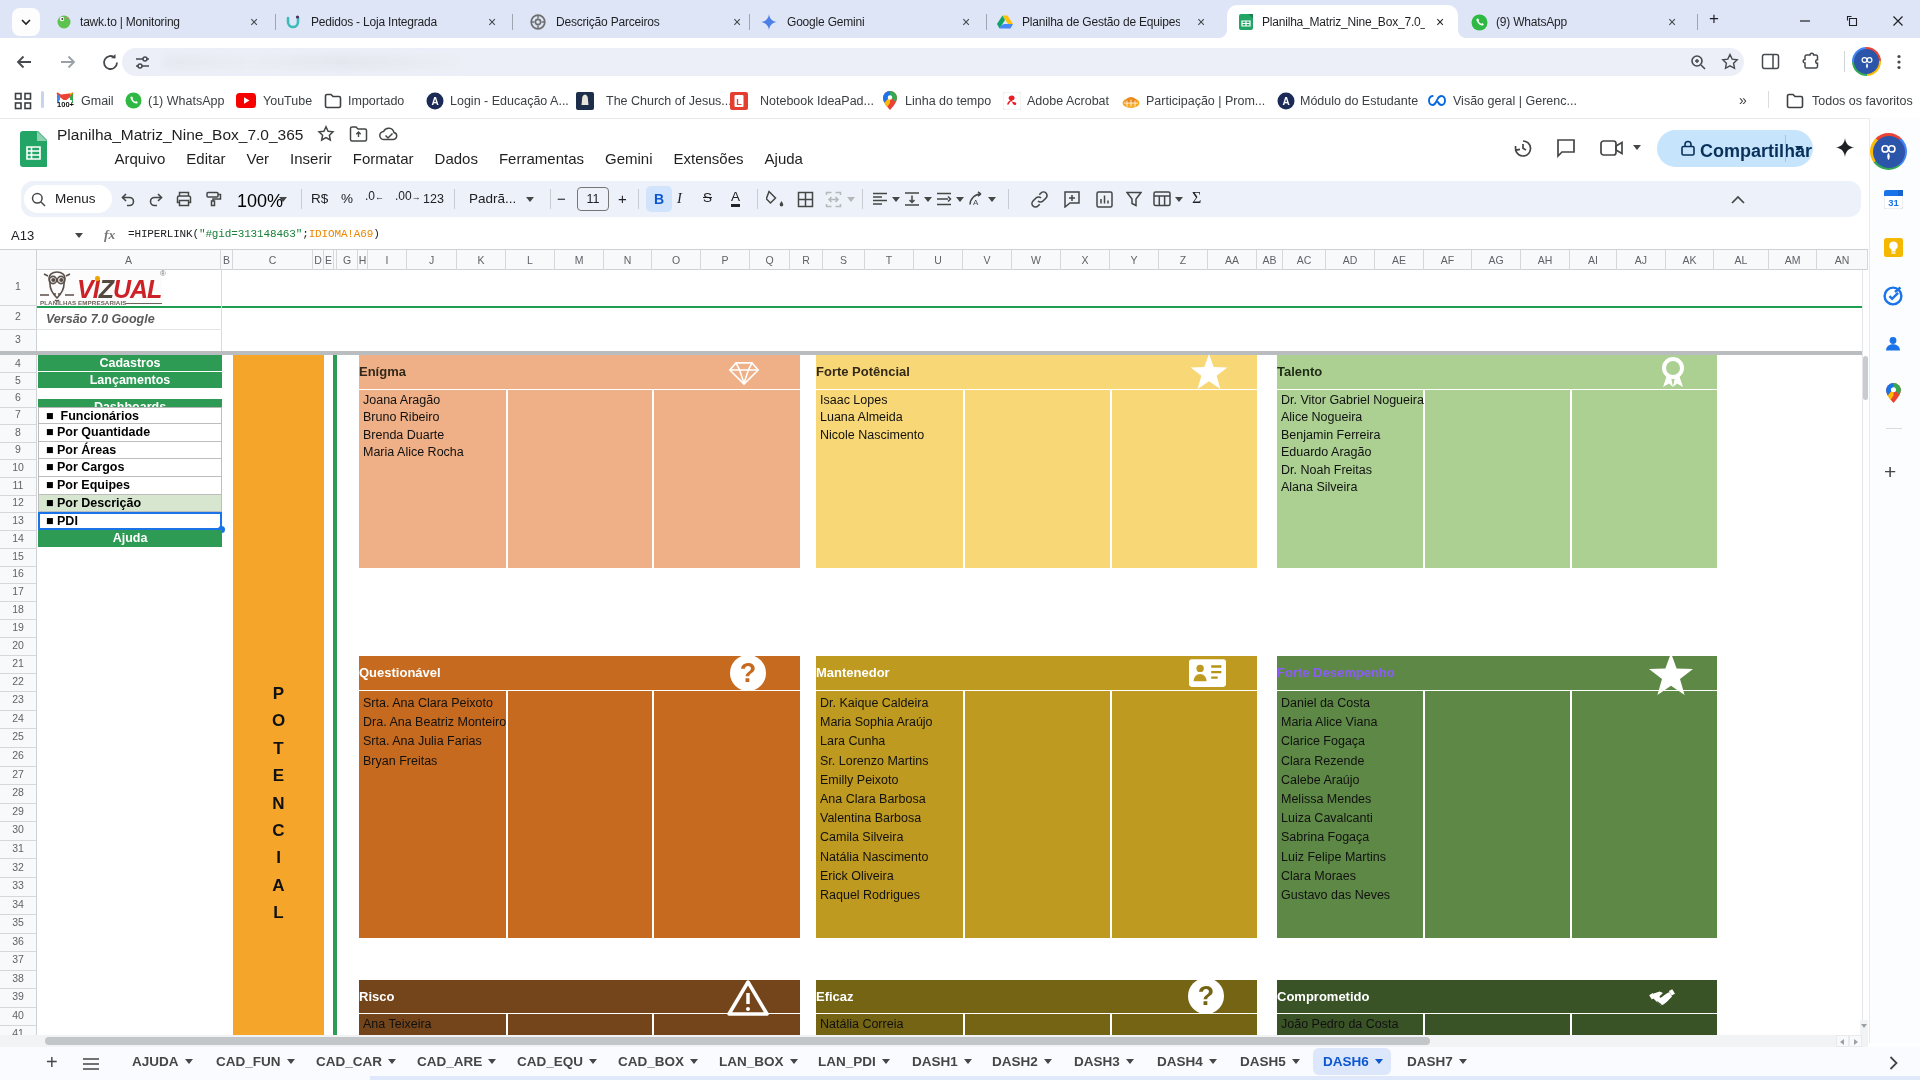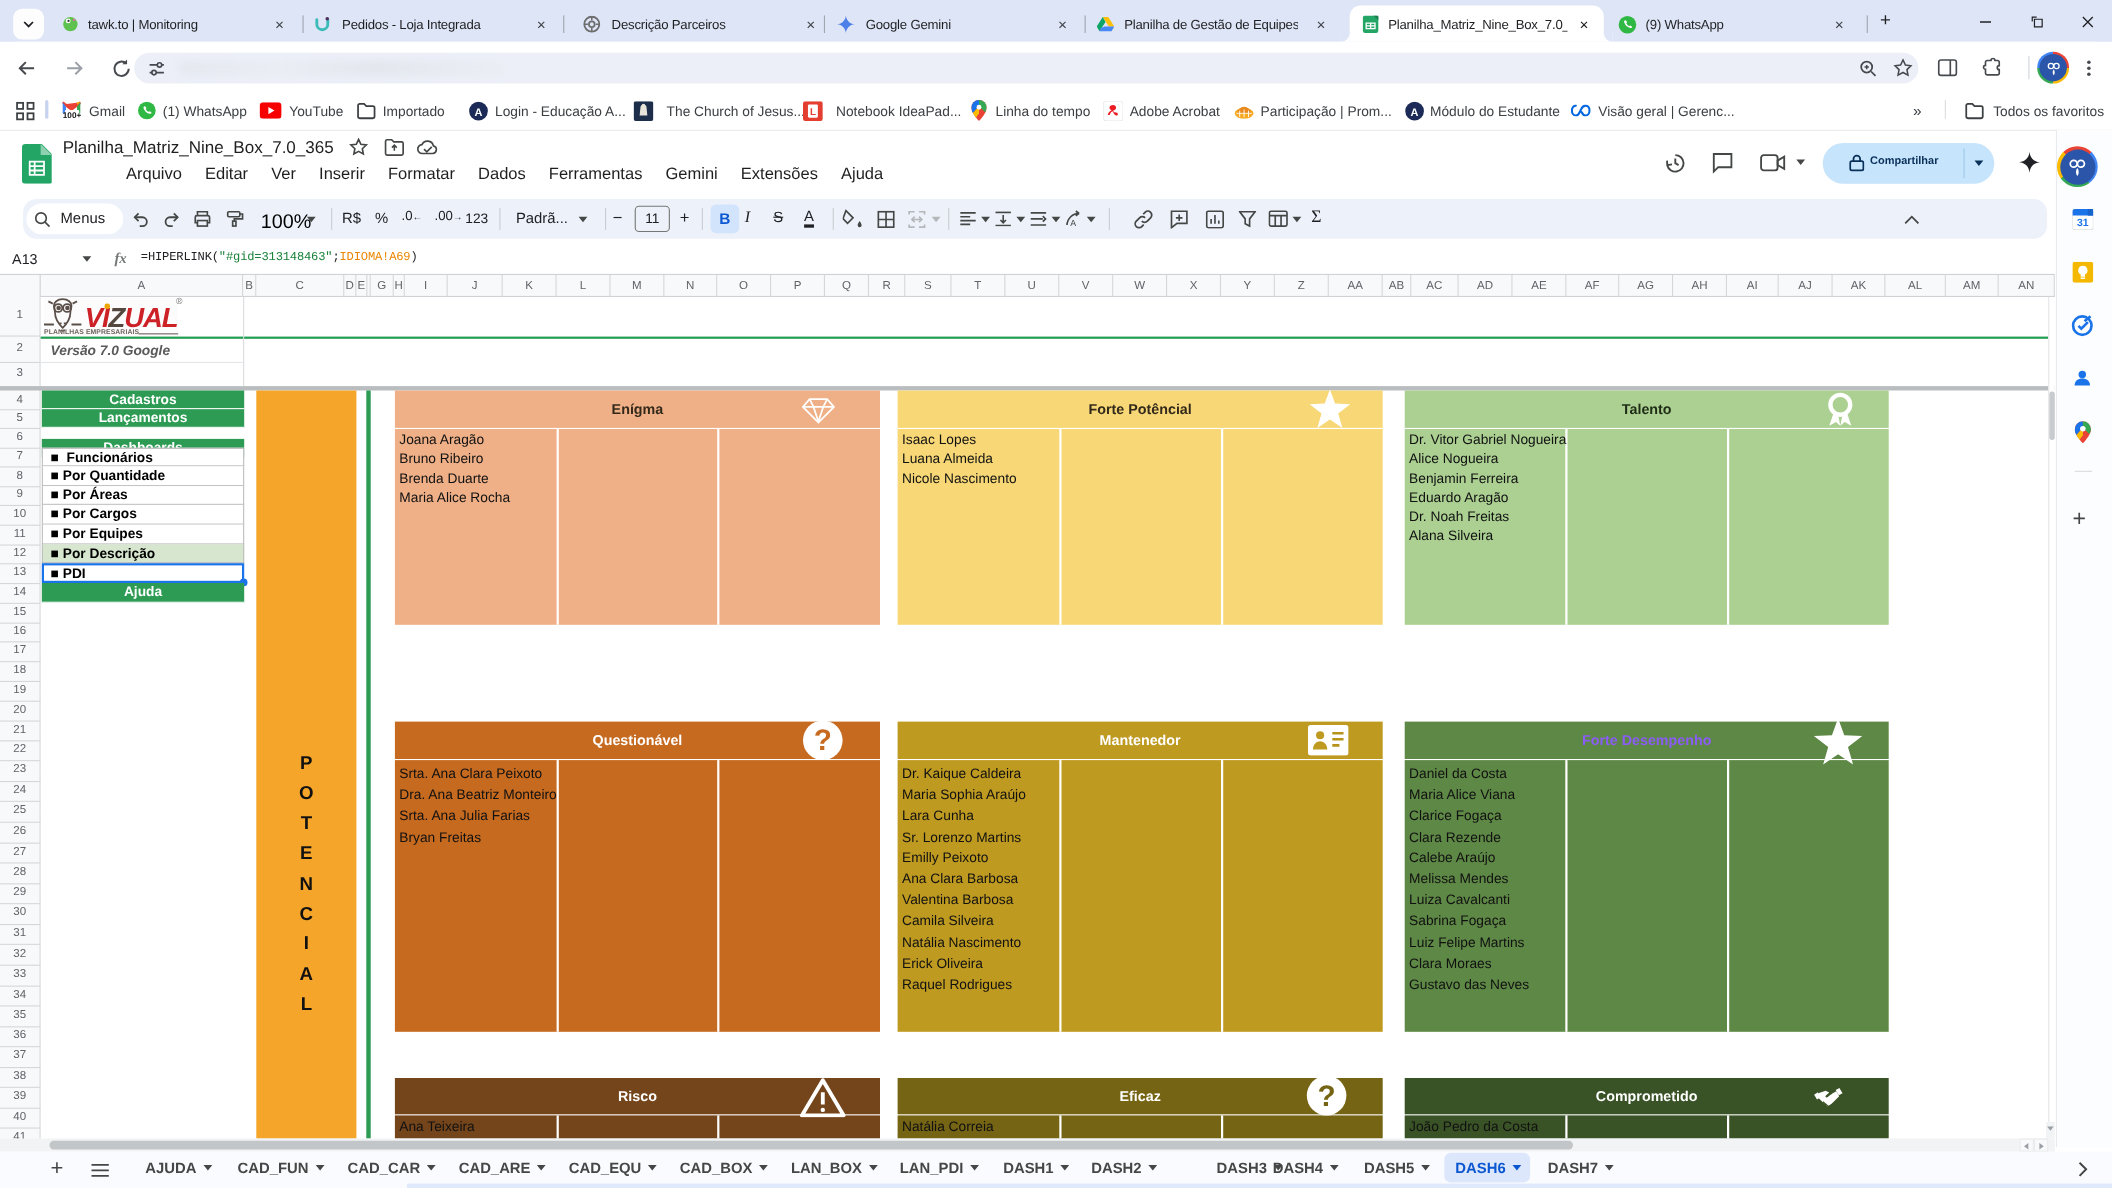--- a/index.html
+++ b/index.html
@@ -25,21 +25,21 @@
 #toolbar { left:21px; top:181px; width:1840px; height:36px; background:#edf2fa; border-radius:12px; }
 .tdv { position:absolute; top:8px; width:1px; height:20px; background:#c9ccd1; }
 
 #fbar { left:0; top:222px; width:1920px; height:26px; background:#fff; }
 
 #colhead { left:0; top:249px; width:1868px; height:21px; background:#f8f9fa; border-top:1px solid #cfd1d4; border-bottom:1px solid #cfd1d4; }
 .ch { position:absolute; top:0; height:20px; line-height:20px; text-align:center; font-size:10.5px; color:#5f6368; border-right:1px solid #d5d7da; }
 #rowhead { left:0; top:270px; width:37px; height:765px; background:#f8f9fa; border-right:1px solid #cfd1d4; }
 .rn { position:absolute; width:30px; text-align:center; font-size:10.5px; color:#5f6368; }
 .rl { position:absolute; left:0; width:37px; height:1px; background:#d5d7da; }
-.bhead { position:absolute; font-weight:bold; font-size:13px; text-align:center; }
+.bhead { position:absolute; font-weight:bold; font-size:13px; }
 .names { position:absolute; font-size:12.5px; color:#111; white-space:pre; }
 .sep { position:absolute; width:2px; background:#fff; }
 .menucell { position:absolute; left:38px; width:184px; font-weight:bold; font-size:12.5px; }
 .mgreen { background:#2d9b54; color:#fff; text-align:center; border-bottom:1px solid #fff; }
 .mwhite { background:#fff; color:#000; border:1px solid #bdbdbd; border-top:none; padding-left:7px; }
 
 #sidepanel { left:1869px; top:118px; width:51px; height:925px; background:#fcfdfe; }
 
 #hscroll { left:0; top:1035px; width:1868px; height:12px; background:#f1f3f4; }
 #tabbar { left:0; top:1047px; width:1920px; height:33px; background:#fafbfe; }
@@ -326,21 +326,21 @@
   <svg width="24" height="16" style="position:absolute;left:1600px;top:22px" viewBox="0 0 24 16">
       <rect x="1" y="1" width="15" height="14" rx="2.5" fill="none" stroke="#444746" stroke-width="1.7"></rect>
       <path d="M16 6l6-3.5v11L16 10z" fill="none" stroke="#444746" stroke-width="1.7"></path>
     </svg>
   <div style="position:absolute;left:1633px;top:27px;width:0;height:0;border-left:4.5px solid transparent;border-right:4.5px solid transparent;border-top:5.5px solid #444746"></div>
   <div style="position:absolute;left:1657px;top:12px;width:156px;height:37px;background:#c6e4fb;border-radius:19px">
     <svg width="14" height="16" style="position:absolute;left:24px;top:10px" viewBox="0 0 14 16">
         <rect x="1" y="6.5" width="12" height="8.5" rx="1.5" fill="none" stroke="#09305a" stroke-width="1.6"></rect>
         <path d="M4 6.5V4.5a3 3 0 0 1 6 0v2" fill="none" stroke="#09305a" stroke-width="1.6"></path>
       </svg>
-    <div style="position:absolute;left:43px;top:11px;font-size:10px;color:#09305a;font-weight:bold">Compartilhar</div>
+    <div style="position:absolute;left:43px;top:11px;font-size:18px;color:#09305a;font-weight:bold">Compartilhar</div>
     <div style="position:absolute;left:128px;top:5px;width:1px;height:27px;background:#9fc8e8"></div>
     <div style="position:absolute;left:138px;top:16px;width:0;height:0;border-left:4.5px solid transparent;border-right:4.5px solid transparent;border-top:5.5px solid #09305a"></div>
   </div>
   <svg width="22" height="22" style="position:absolute;left:1834px;top:19px" viewBox="0 0 22 22">
       <path d="M11 1c.5 5.6 3.9 9 9.5 9.5-5.6.5-9 3.9-9.5 9.5-.5-5.6-3.9-9-9.5-9.5C7.1 10 10.5 6.6 11 1z" fill="#202124"></path>
     </svg>
   <div style="position:absolute;left:1870px;top:15px;width:37px;height:37px;border-radius:50%;z-index:6;background:conic-gradient(#e94335 0 12%,#4285f4 12% 40%,#34a853 40% 65%,#fabb05 65% 88%,#e94335 88% 100%)">
     <div style="position:absolute;left:2.5px;top:2.5px;width:32px;height:32px;border-radius:50%;background:#2b55a8"></div>
     <svg width="21" height="21" style="position:absolute;left:8px;top:8px" viewBox="0 0 16 16">
         <circle cx="5.5" cy="6" r="2.4" fill="none" stroke="#fff" stroke-width="1.2"></circle>
@@ -818,21 +818,21 @@
       <span class="scaret"></span>
     </div>
   <div class="stab" style="left:912px">
       <span>DASH1</span>
       <span class="scaret"></span>
     </div>
   <div class="stab" style="left:992px">
       <span>DASH2</span>
       <span class="scaret"></span>
     </div>
-  <div class="stab" style="left:1106px">
+  <div class="stab" style="left:1074px">
       <span>DASH3</span>
       <span class="scaret"></span>
     </div>
   <div class="stab" style="left:1157px">
       <span>DASH4</span>
       <span class="scaret"></span>
     </div>
   <div class="stab" style="left:1240px">
       <span>DASH5</span>
       <span class="scaret"></span>

